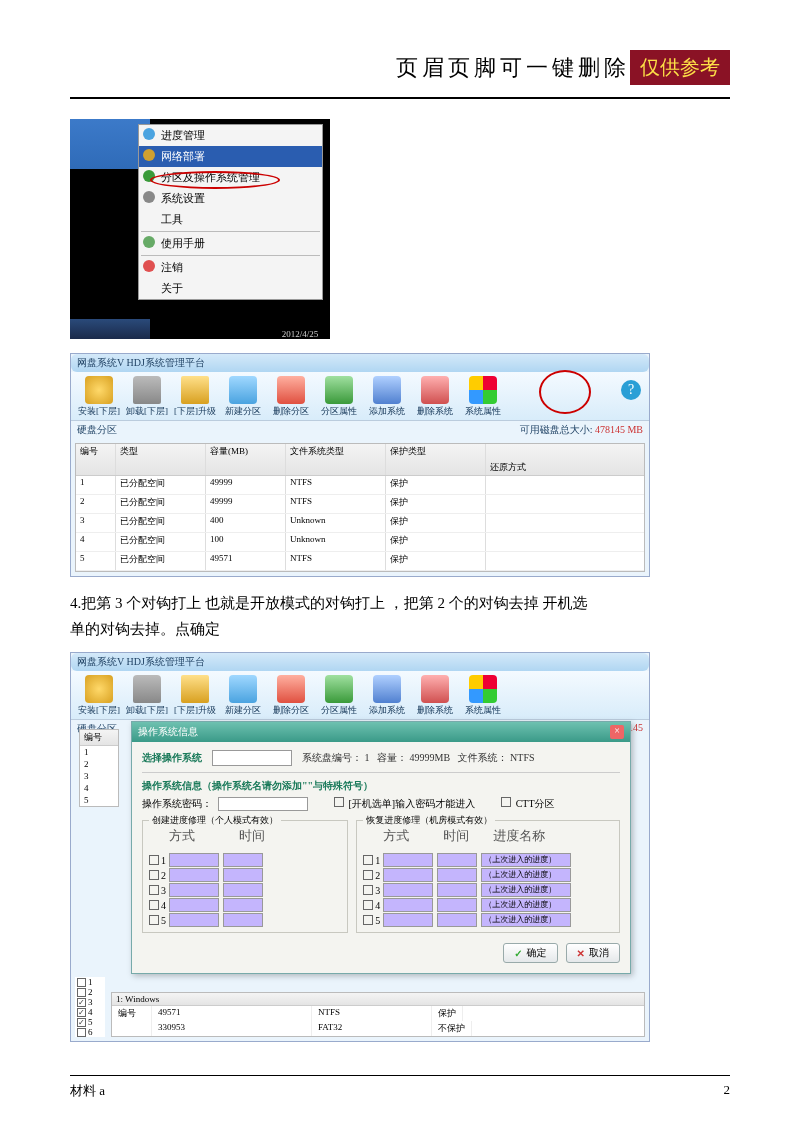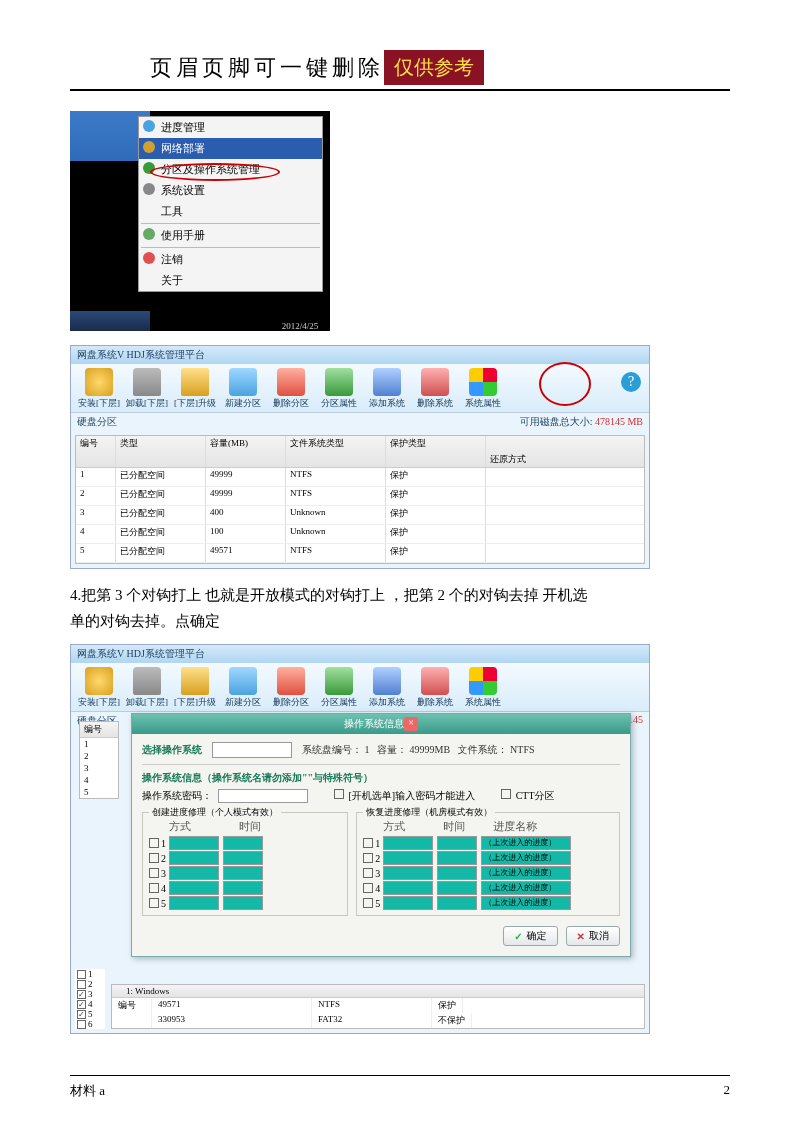--- a/index.html
+++ b/index.html
@@ -10,23 +10,23 @@
     width: 800px;
     min-height: 1132px;
     position: relative;
   }
   .page {
     padding: 50px 70px 40px 70px;
   }
   .header-row {
     display: flex;
     align-items: center;
-    justify-content: flex-start;
+    justify-content: flex-end;
     border-bottom: 2px solid #000;
-    padding-bottom: 4px;
+    padding-bottom: 12px;
     margin-bottom: 20px;
   }
   .header-title {
     font-size: 22px;
     letter-spacing: 4px;
     margin-left: 80px;
     font-family: SimSun, serif;
   }
   .badge {
     background: #8a1225;
@@ -105,20 +105,21 @@
     border: 1px solid #9ac;
     background: #eaf4fc;
     font-size: 10px;
     margin-bottom: 14px;
   }
   .shot2-title {
     background: linear-gradient(#d4e9f9, #b0d6f2);
     padding: 2px 6px;
     font-size: 10px;
     color: #246;
+    border-radius: 6px;
   }
   .shot2-toolbar {
     display: flex;
     background: linear-gradient(#f4faff, #d8ecfa);
     padding: 4px 4px 2px 4px;
     border-bottom: 1px solid #bcd;
     position: relative;
   }
   .tb-btn {
     width: 48px;
@@ -233,23 +234,23 @@
     left: 60px; top: 68px;
     width: 500px;
     background: #f4f4f0;
     border: 1px solid #7aa;
     box-shadow: 2px 2px 6px rgba(0,0,0,0.25);
     font-size: 10px;
   }
   .dlg-title {
     background: linear-gradient(#6ec1b0, #3a9a88);
     color: #fff;
-    padding: 3px 18px;
-    display: flex;
-    justify-content: center;
+    padding: 3px 6px;
+    display: flex;
+    justify-content: space-between;
   }
   .dlg-close {
     width: 14px; height: 14px;
     background: #e66;
     color: #fff;
     text-align: center;
     line-height: 12px;
     border-radius: 2px;
     font-size: 10px;
   }
@@ -265,24 +266,24 @@
   .dlg-line .cb { width: 10px; height: 10px; border: 1px solid #666; display: inline-block; margin-right: 2px; }
   .red-circle {
     position: absolute;
     border: 2px solid #c00;
     border-radius: 50%;
     pointer-events: none;
   }
   .dlg-group { border: 1px solid #c8c8c0; padding: 6px 6px 4px 6px; margin-top: 6px; position: relative; }
   .dlg-group-title { position: absolute; top: -7px; left: 6px; background: #f4f4f0; padding: 0 3px; font-size: 9px; }
   .dlg-groups { display: flex; gap: 8px; }
-  .grp-th { display: flex; font-size: 11px; color: #555; margin-bottom: 2px;}
+  .grp-th { display: flex; font-size: 13px; color: #555; margin-bottom: 8px;}
   .grp-row { display: flex; align-items: center; margin: 1px 0; }
   .grp-row .cb { width: 10px; height: 10px; border: 1px solid #666; }
-  .grp-row .dd { height: 14px; border: 1px solid #999; background: #14b8a6; margin-left: 4px; }
+  .grp-row .dd { height: 14px; border: 1px solid #999; background: #c4b5fd; margin-left: 4px; }
   .dlg-btns { display: flex; justify-content: flex-end; gap: 8px; margin-top: 10px; }
   .btn {
     border: 1px solid #9aa;
     background: linear-gradient(#fff, #e4e8ea);
     padding: 2px 10px;
     border-radius: 3px;
     display: flex;
     align-items: center;
     gap: 4px;
     font-size: 10px;
@@ -291,21 +292,21 @@
   .btn .no { color: #c33; font-weight: bold; }
   .shot3-bottom {
     position: absolute;
     left: 4px; bottom: 4px; right: 4px;
     background: #fff;
     border: 1px solid #bbb;
     font-size: 9px;
   }
   .shot3-bottom .tabrow {
     background: linear-gradient(#f4f4f4, #e4e4e4);
-    padding: 1px 14px;
+    padding: 1px 4px;
     border-bottom: 1px solid #ccc;
   }
   .shot3-bottom .drow { display: flex; }
   .shot3-bottom .dc { padding: 1px 6px; border-right: 1px solid #eee; }
   .shot3-cblist {
     position: absolute;
     left: 4px; bottom: 4px;
     width: 30px;
     background: #fff;
     font-size: 9px;

